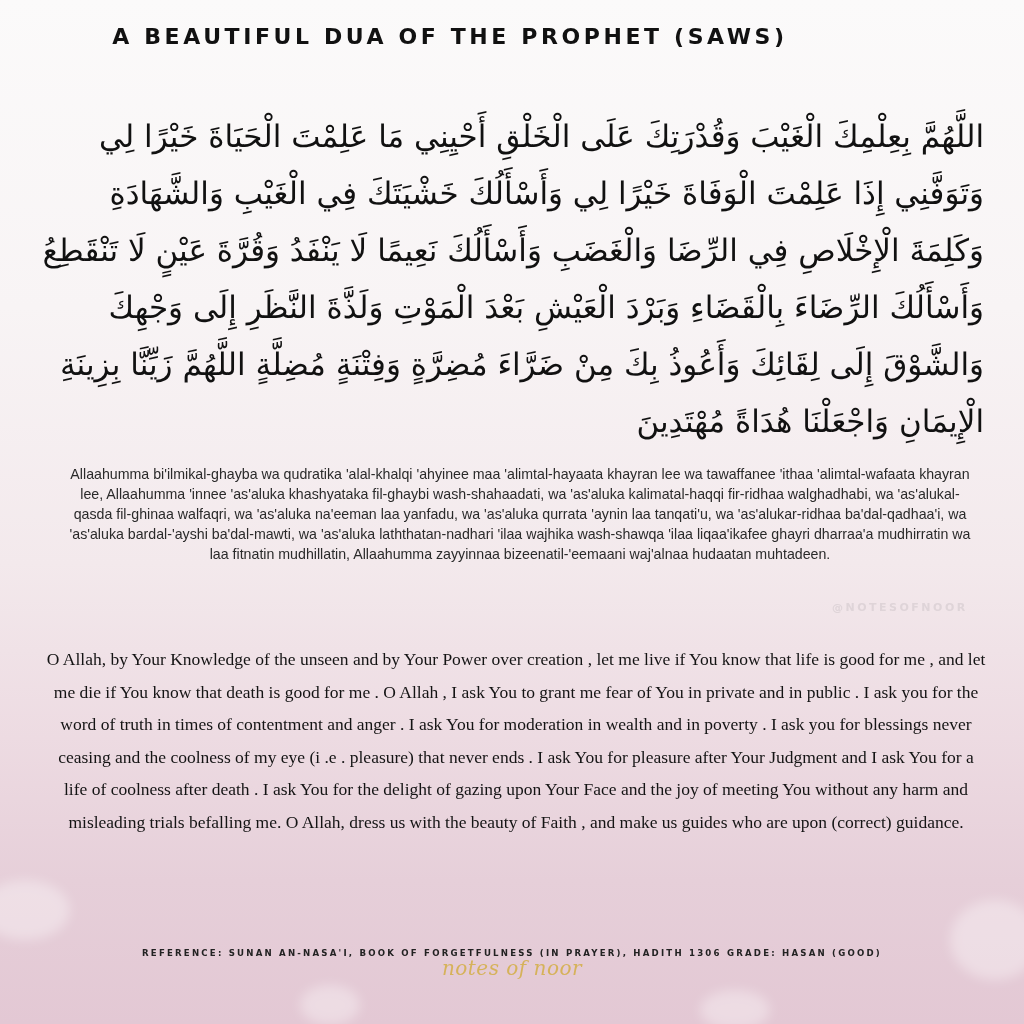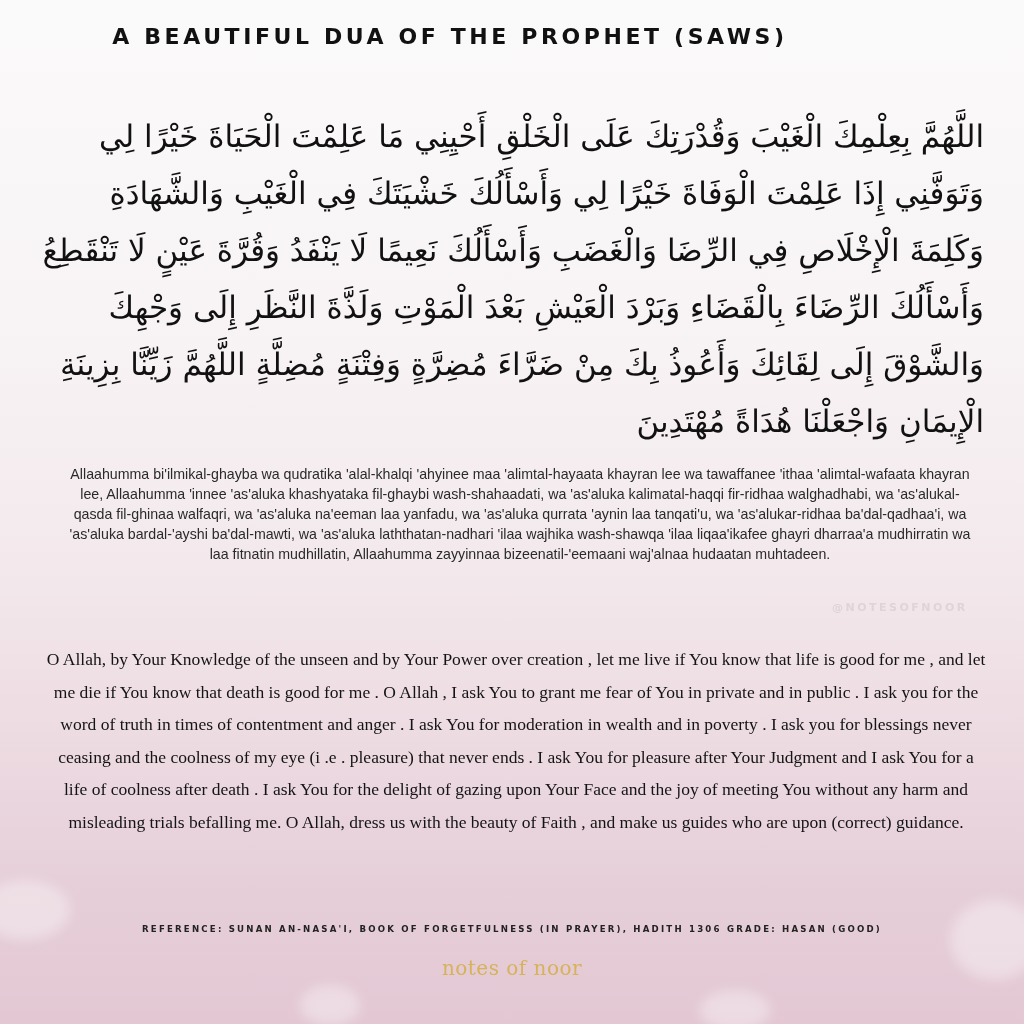--- a/index.html
+++ b/index.html
@@ -30,27 +30,27 @@
       position: absolute; top: 601px; left: 832px;
       font-family: "DejaVu Sans", sans-serif; font-weight: bold; font-size: 11px; letter-spacing: 2.5px;
       color: rgba(200,190,195,0.45);
     }
     .translation {
       position: absolute; top: 643px; left: 46px; width: 940px; text-align: center;
       font-family: Liberation Serif, serif; font-size: 17.5px; line-height: 32.6px;
       color: #141414;
     }
     .reference {
-      position: absolute; top: 924px; left: 0; width: 1024px; text-align: center;
+      position: absolute; top: 948px; left: 0; width: 1024px; text-align: center;
       font-family: "DejaVu Sans", sans-serif; font-weight: bold; font-size: 8.6px; letter-spacing: 2.2px;
       color: #222;
     }
     .signature {
       position: absolute; top: 956px; left: 0; width: 1024px; text-align: center;
-      font-family: "DejaVu Serif", serif; font-size: 20px;
+      font-family: "DejaVu Serif", serif; font-style: italic; font-size: 20px;
       color: #d6b25a; letter-spacing: 0.5px;
     }
   </style>
 </head>
 <body>
 
 <div class="bokeh" style="left:-20px; top:880px; width:90px; height:60px;"></div>
 <div class="bokeh" style="left:950px; top:900px; width:90px; height:80px;"></div>
 <div class="bokeh" style="left:300px; top:985px; width:60px; height:40px;"></div>
 <div class="bokeh" style="left:700px; top:990px; width:70px; height:40px;"></div>

